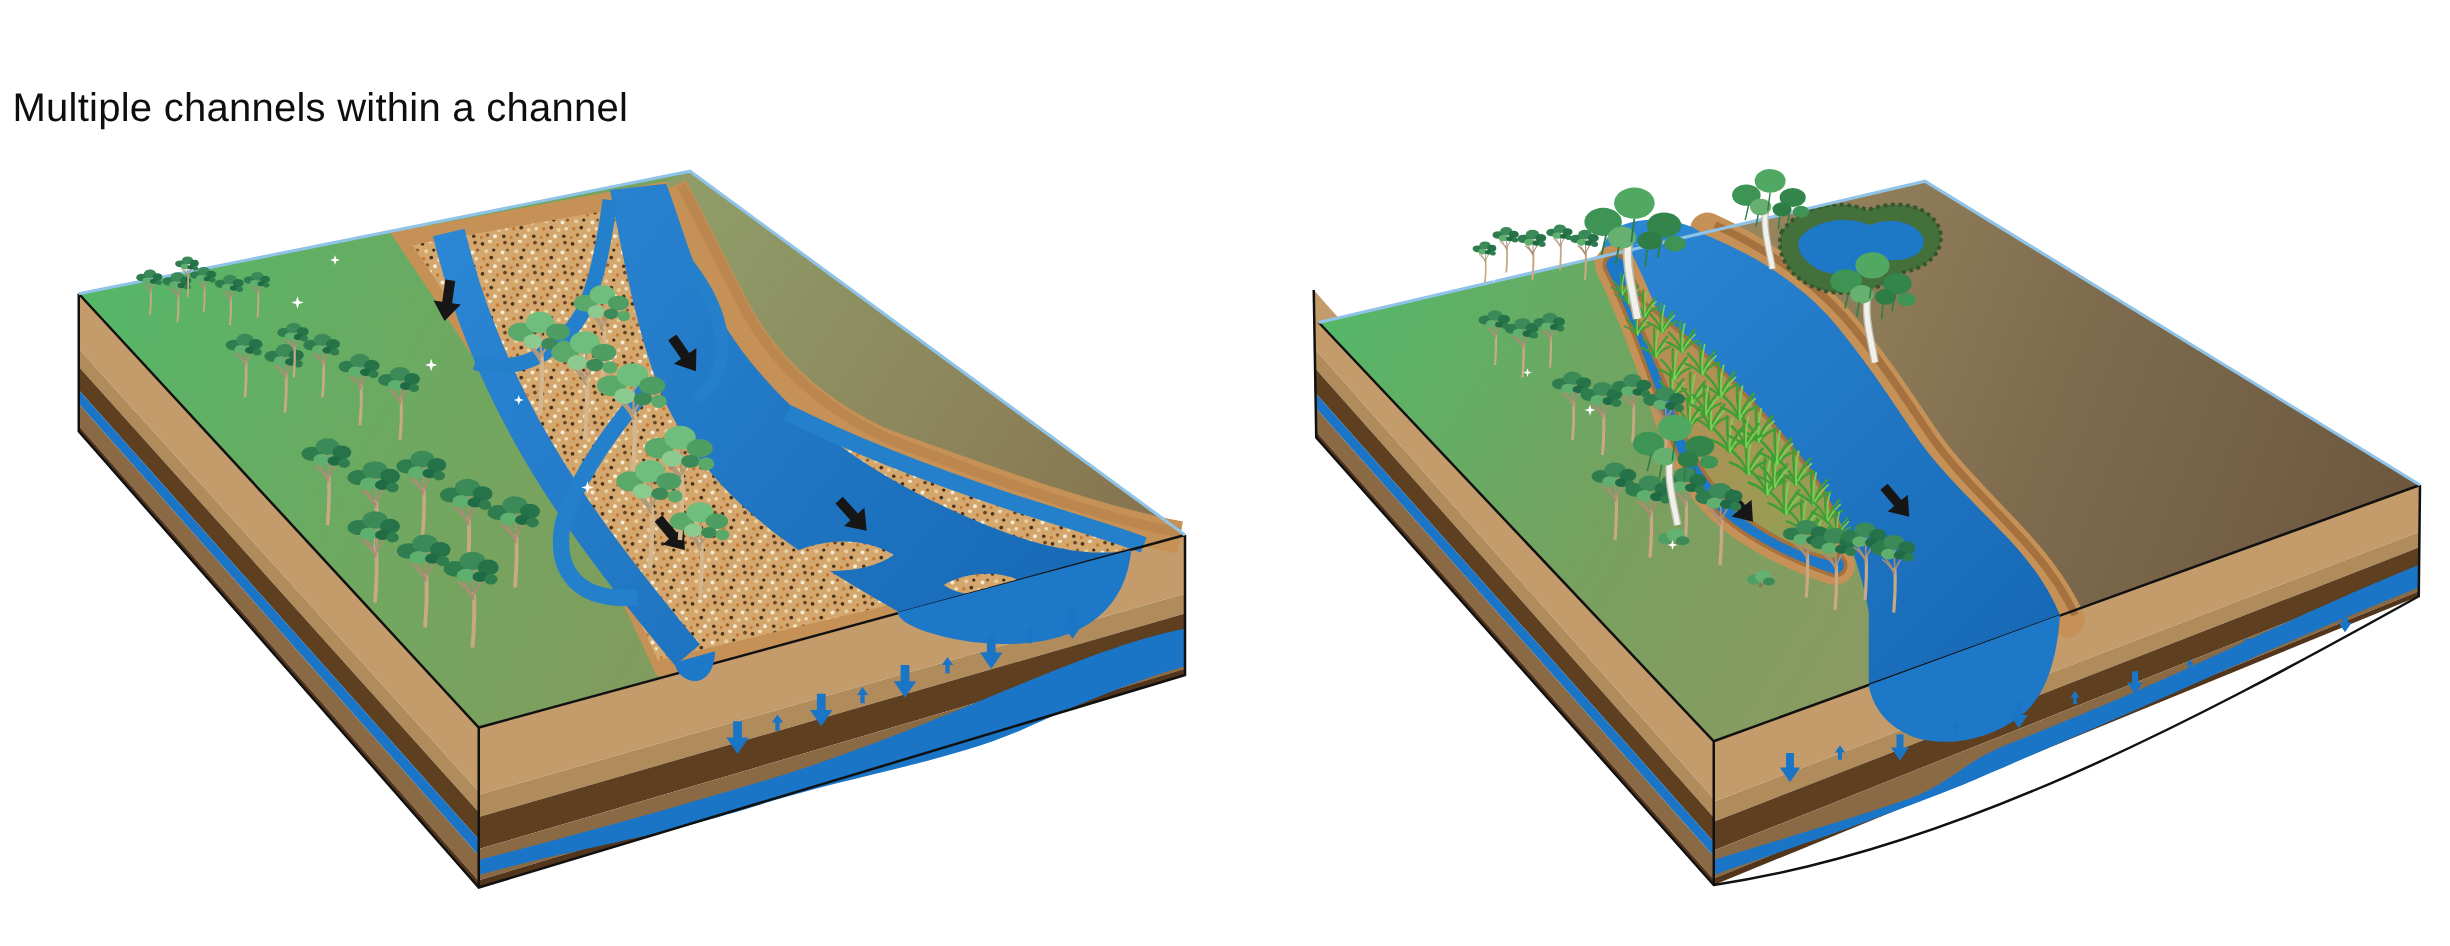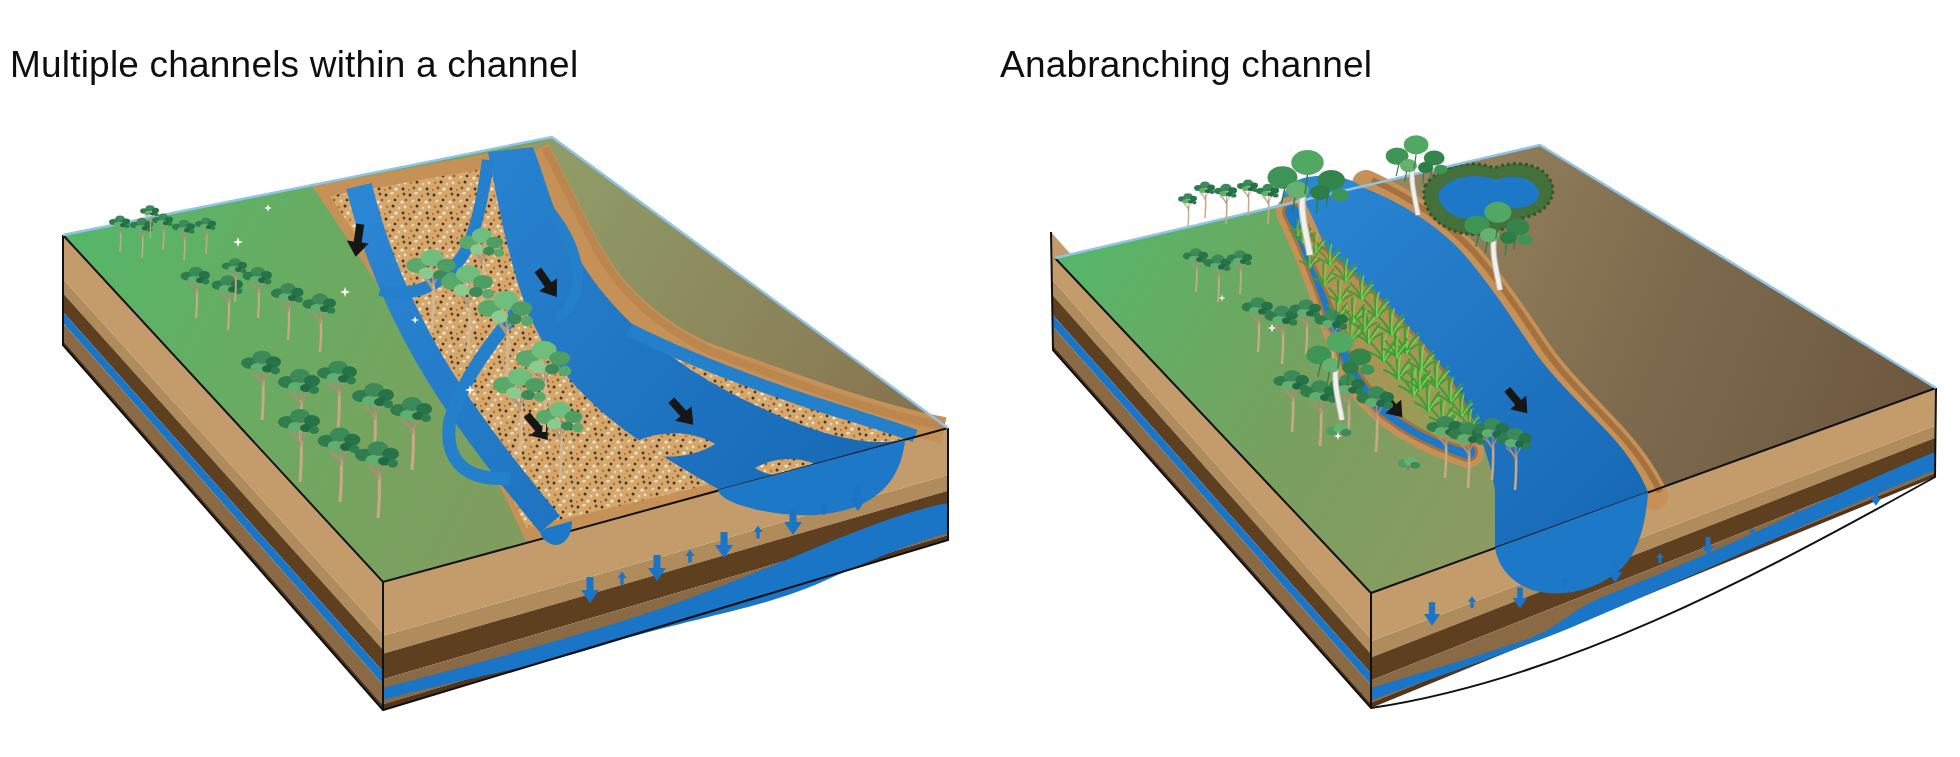--- a/index.html
+++ b/index.html
@@ -1,29 +1,28 @@
 <!DOCTYPE html>
 <html><head>
 <meta charset="utf-8">
 <style>
   html,body{margin:0;padding:0;background:#fff;}
   #stage{position:relative;width:1960px;height:757px;background:#fff;overflow:hidden;
          font-family:"Liberation Sans", sans-serif;}
-  .panel-title{position:absolute;top:44px;font-size:37px;color:#0e0e0e;letter-spacing:.2px;
+  .panel-title{position:absolute;top:68px;font-size:32px;color:#0e0e0e;letter-spacing:.2px;
                font-family:"Liberation Sans", sans-serif;}
   #title-left{left:10px;}
   #title-right{left:1000px;}
   svg{position:absolute;left:0;top:0;}
 </style>
 </head>
 <body>
 
 <div id="stage">
   <div class="panel-title" id="title-left">Multiple channels within a channel</div>
-  <div class="panel-title" id="title-right">Anabranching channel</div>
   <svg id="diagram" width="1960" height="757" viewBox="0 0 1960 757">
     <defs id="defs">
         <linearGradient id="gGreenL" gradientUnits="userSpaceOnUse" x1="63" y1="235" x2="640" y2="520">
           <stop offset="0" stop-color="#54B768"></stop>
           <stop offset="0.55" stop-color="#74A55F"></stop>
           <stop offset="1" stop-color="#88975E"></stop>
         </linearGradient>
         <linearGradient id="gOliveL" gradientUnits="userSpaceOnUse" x1="560" y1="170" x2="948" y2="430">
           <stop offset="0" stop-color="#8F9C68"></stop>
           <stop offset="0.6" stop-color="#8C835A"></stop>

